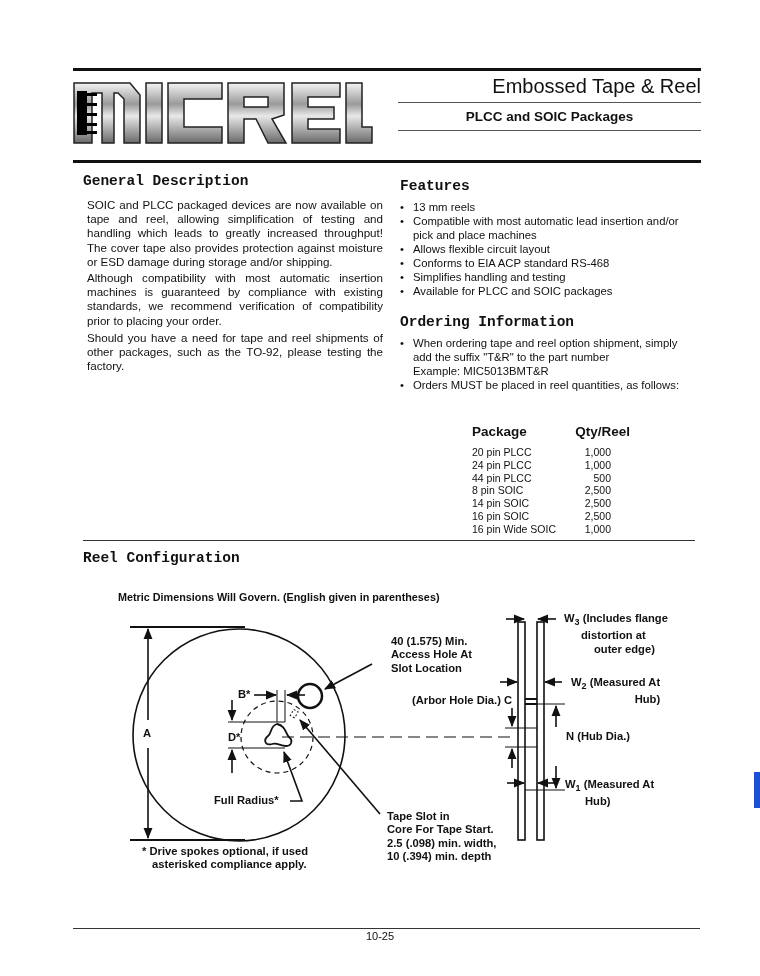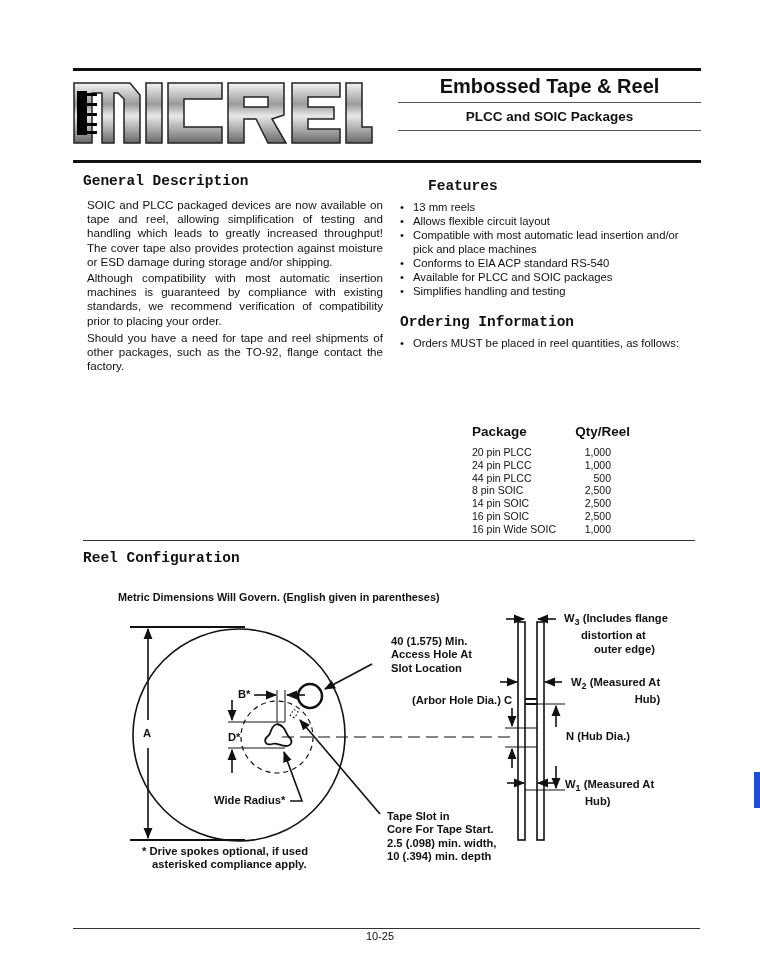--- a/index.html
+++ b/index.html
@@ -3,21 +3,21 @@
 <meta charset="utf-8">
 <style>
   html, body { margin: 0; padding: 0; background: #fff; }
   body { width: 760px; height: 976px; position: relative; overflow: hidden;
          font-family: "Liberation Sans", sans-serif; color: #111; }
   .abs { position: absolute; }
   .rule { position: absolute; background: #111; }
   
   .logo { position: absolute; left: 72px; top: 81px; width: 302px; height: 64px; }
   
-  .title { left: 398px; top: 75px; width: 303px; text-align: center; font-weight: bold; font-size: 20px; }
+  .title { left: 398px; top: 75px; width: 303px; text-align: right; font-weight: normal; font-size: 20px; }
   .subtitle { left: 398px; top: 109px; width: 303px; text-align: center; font-weight: bold; font-size: 13.5px; }
   h2 { margin: 0; font-size: 14.5px; font-weight: bold; position: absolute; font-family: Liberation Mono, monospace; }
   .para { position: absolute; font-size: 11.6px; line-height: 14.2px; text-align: justify; margin: 4px; }
   ul.bul { position: absolute; margin: 0; padding: 0; list-style: none; font-size: 11.3px; line-height: 14px; }
   ul.bul li { position: relative; padding-left: 13px; }
   ul.bul li::before { content: "•"; position: absolute; left: 0; top: 0; }
   .tbl { position: absolute; left: 460px; top: 424px; font-size: 10.5px; }
   .tbl .hd { font-weight: bold; font-size: 13.5px; }
   .tbl .row { height: 12.8px; position: relative; }
   .tbl .pk { position: absolute; left: 0; margin-left: 12px; }
@@ -68,34 +68,38 @@
     <rect x="15" y="50" width="10" height="3"></rect>
   </g>
 </svg>
 
 <div class="abs title">Embossed Tape &amp; Reel</div>
 <div class="abs subtitle">PLCC and SOIC Packages</div>
 
 <h2 style="left:83px;top:173px;">General Description</h2>
 <p class="para" style="left:83px;top:194px;width:296px;">SOIC and PLCC packaged devices are now available on tape and reel, allowing simplification of testing and handling which leads to greatly increased throughput!  The cover tape also provides protection against moisture or ESD damage during storage and/or shipping.</p>
 <p class="para" style="left:83px;top:267px;width:296px;">Although compatibility with most automatic insertion machines is guaranteed by compliance with existing standards, we recommend verification of compatibility prior to placing your order.</p>
-<p class="para" style="left:83px;top:327px;width:296px;">Should you have a need for tape and reel shipments of other packages, such as the TO-92, flange contact the factory.</p>
-
-<h2 style="left:400px;top:178px;margin-left:28px;">Features</h2>
+<p class="para" style="left:83px;top:327px;width:296px;">Should you have a need for tape and reel shipments of other packages, such as the TO-92, please testing the factory.</p>
+
+<h2 style="left:400px;top:178px;">Features</h2>
 <ul class="bul" style="left:400px;top:200px;width:290px;">
   <li>13 mm reels</li>
+  <li>Compatible with most automatic lead insertion and/or pick and place machines</li>
   <li>Allows flexible circuit layout</li>
-  <li>Compatible with most automatic lead insertion and/or pick and place machines</li>
-  <li>Conforms to EIA ACP standard RS-540</li>
+  <li>Conforms to EIA ACP standard RS-468</li>
+  <li>Simplifies handling and testing</li>
   <li>Available for PLCC and SOIC packages</li>
-  <li>Simplifies handling and testing</li>
 </ul>
 
 <h2 style="left:400px;top:314px;">Ordering Information</h2>
 <ul class="bul" style="left:400px;top:336px;width:290px;">
+  <li>
+    <span>When ordering tape and reel option shipment, simply add the suffix "T&amp;R" to the part number</span><br>
+    <span>Example:  MIC5013BMT&amp;R</span>
+  </li>
   <li>Orders MUST be placed in reel quantities, as follows:</li>
 </ul>
 
 <div class="tbl" style="width:170px;">
   <div class="row hd" style="height:22px;">
     <span class="pk">Package</span>
     <span class="qt" style="width:90px;text-align:right;">Qty/Reel</span>
   </div>
   <div class="row">
       <span class="pk">20 pin PLCC</span>
@@ -198,21 +202,21 @@
     <line x1="562" y1="682" x2="545" y2="682" marker-end="url(#ah)"></line>
 
     <line x1="507" y1="783" x2="524" y2="783" marker-end="url(#ah)"></line>
     <line x1="555" y1="783" x2="538" y2="783" marker-end="url(#ah)"></line>
   </g>
 </svg>
 
 <div class="diag-label" style="left:143px;top:727px;">A</div>
 <div class="diag-label" style="left:238px;top:688px;">B*</div>
 <div class="diag-label" style="left:228px;top:731px;">D*</div>
-<div class="diag-label" style="left:214px;top:794px;">Wide Radius*</div>
+<div class="diag-label" style="left:214px;top:794px;">Full Radius*</div>
 <div class="diag-label" style="left:391px;top:635px;">
   <div>40 (1.575) Min.</div>
   <div>Access Hole At</div>
   <div>Slot Location</div>
 </div>
 <div class="diag-label" style="left:412px;top:694px;">(Arbor Hole Dia.) C</div>
 <div class="diag-label" style="left:556px;top:730px;padding-left:10px;">N (Hub Dia.)</div>
 <div class="diag-label" style="left:564px;top:612px;">
   <div><span>W</span><sub class="s">3</sub><span> (Includes flange</span></div>
   <div style="padding-left:17px;">distortion at</div>

